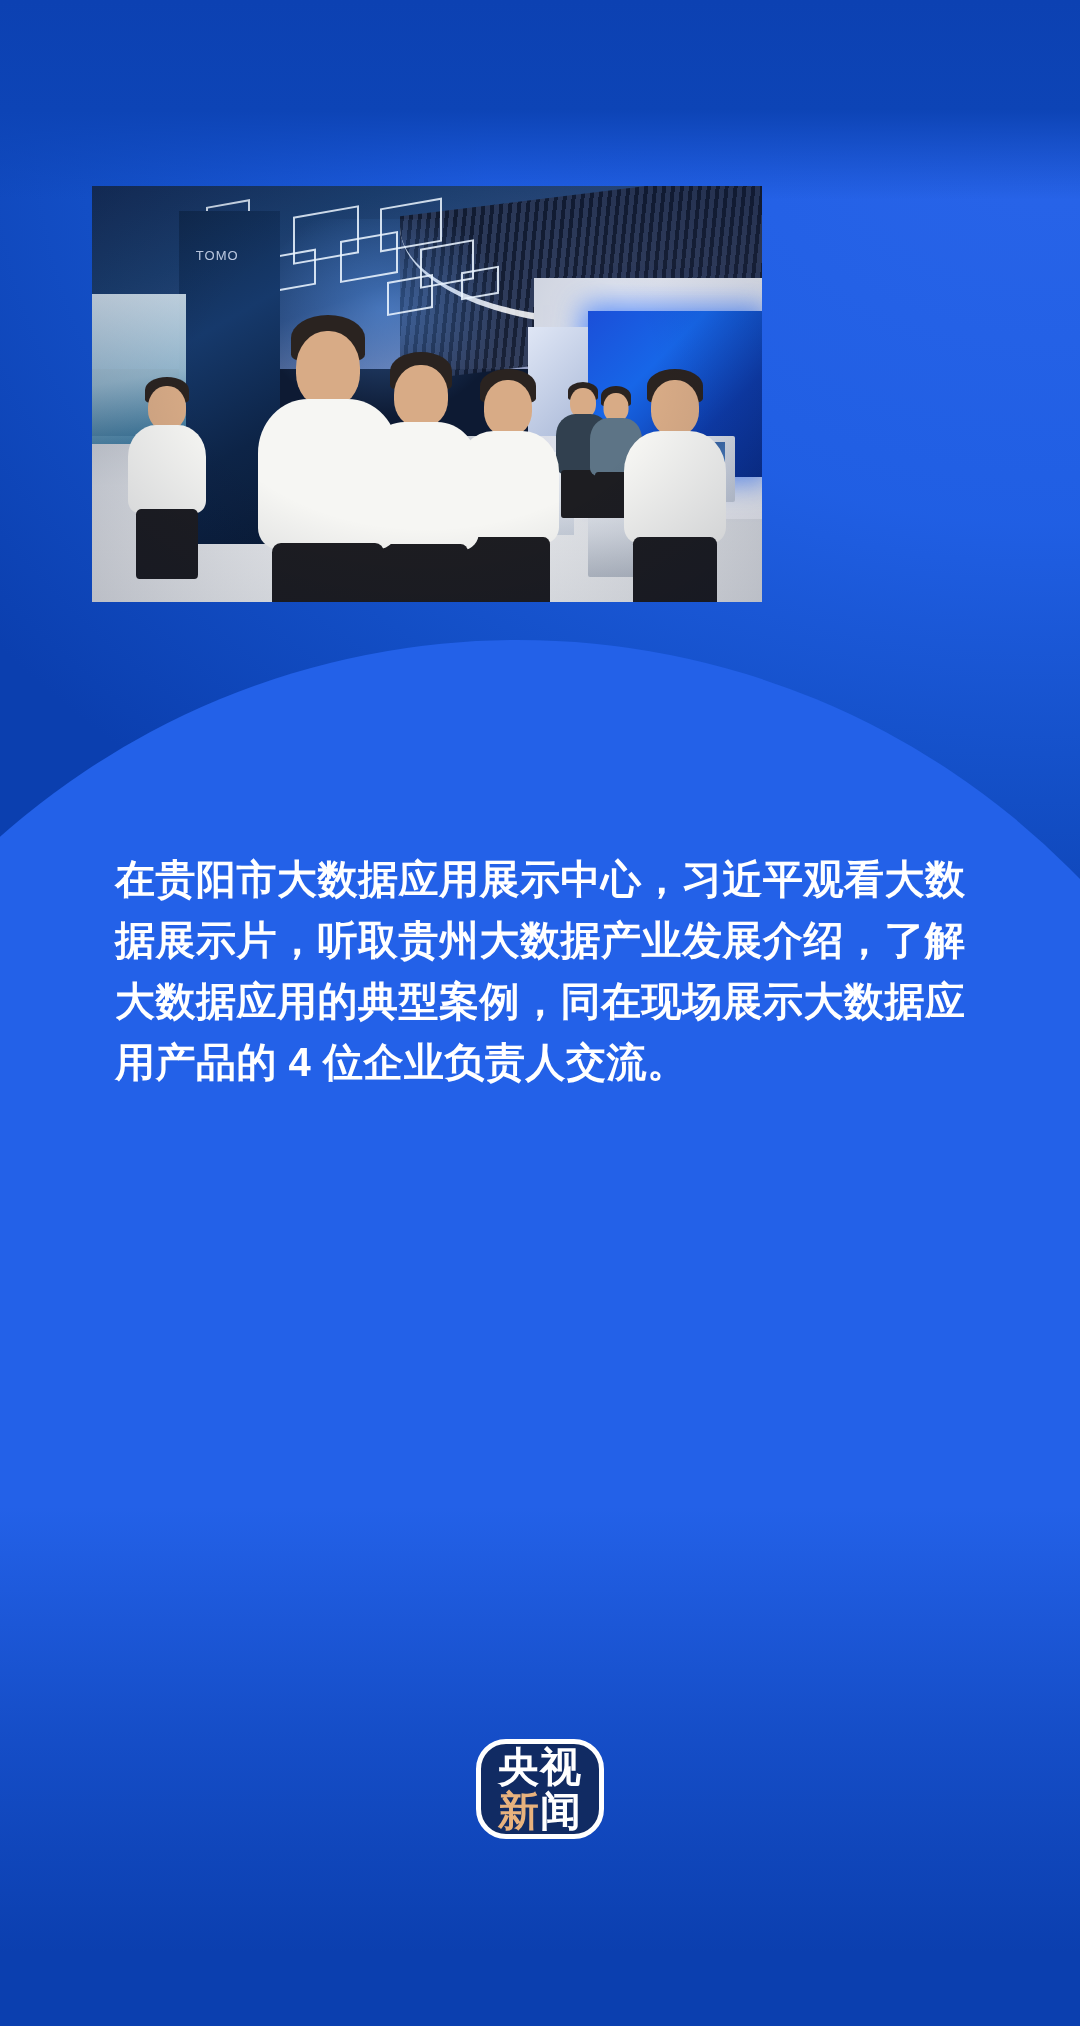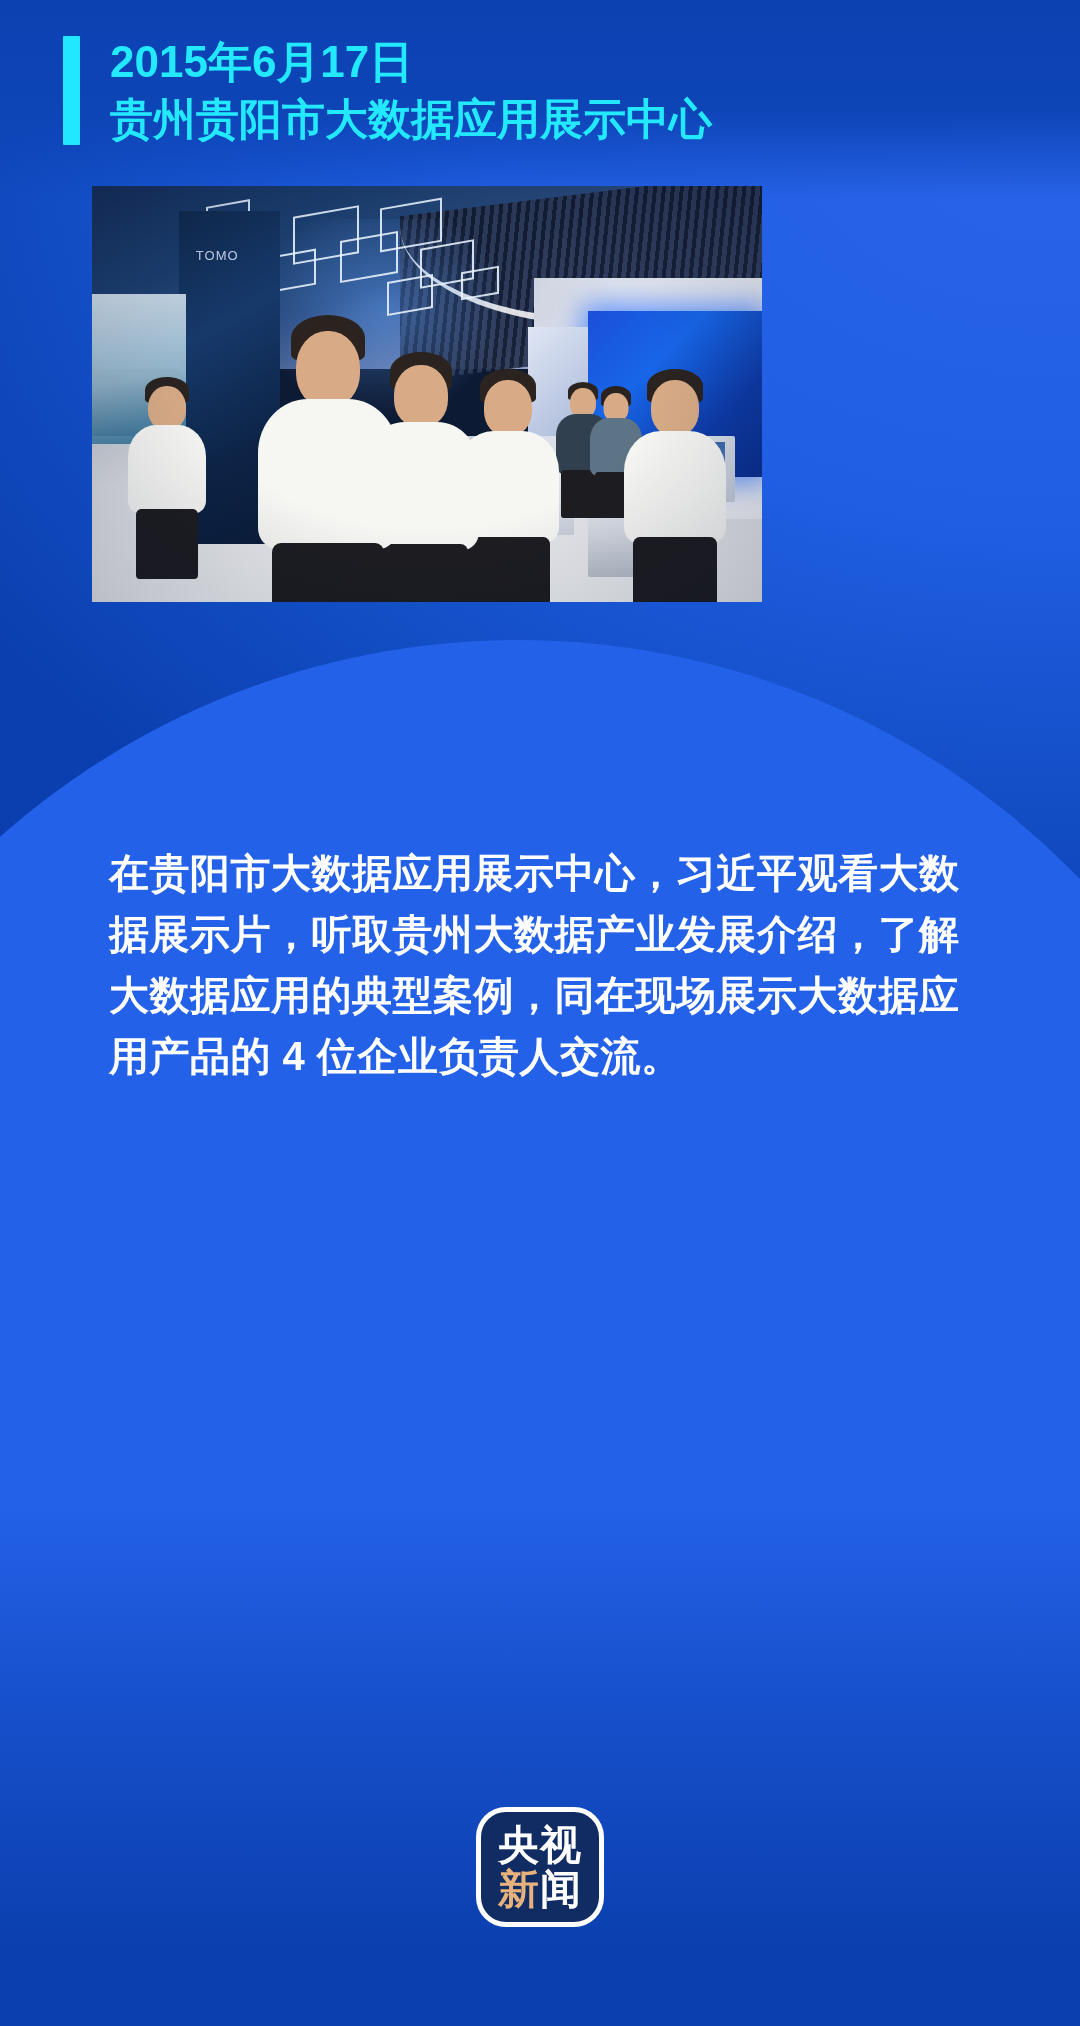--- a/index.html
+++ b/index.html
@@ -231,28 +231,28 @@
 
   
   .copy{
     position:absolute;left:100px;top:834px;width:890px;
     color:#ffffff;
     font-size:40px;
     line-height:61px;
     font-weight:bold;
     letter-spacing:.5px;
   }
-  .copy p{margin:9px;}
+  .copy p{margin:15px;}
   .copy p + p{margin-top:61px;}
 
   
   .logo{
     position:absolute;left:50%;transform:translateX(-50%);
-    top:1807px;
-    width:128px;height:120px;
+    top:1739px;
+    width:128px;height:100px;
     border-radius:30px;
     background:#112b63;
     border:5px solid #ffffff;
     box-sizing:border-box;
     display:flex;flex-direction:column;
     align-items:center;justify-content:center;
   }
   .logo-row{
     display:flex;line-height:1;
     font-size:41px;font-weight:bold;letter-spacing:1px;
@@ -267,27 +267,20 @@
 <div id="bg">
   <div class="bg-base"></div>
   <div class="bg-wash"></div>
   <div class="bg-circle"></div>
   <div class="bg-bottom"></div>
   <div class="bg-topband"></div>
 </div>
 
 <div id="page">
 
-  <div class="header">
-    <div class="accent-bar"></div>
-    <div class="header-text">
-      <div class="h-line1">2015年6月17日</div>
-      <div class="h-line2">贵州贵阳市大数据应用展示中心</div>
-    </div>
-  </div>
 
   <div class="photo-wrap">
     <div class="photo">
       <div class="ph-ceiling"></div>
       <div class="ph-slats"></div>
       <div class="ph-arc"></div>
       <div class="ph-glow"></div>
       <div class="cube c1"></div>
       <div class="cube c2"></div>
       <div class="cube c3"></div>

